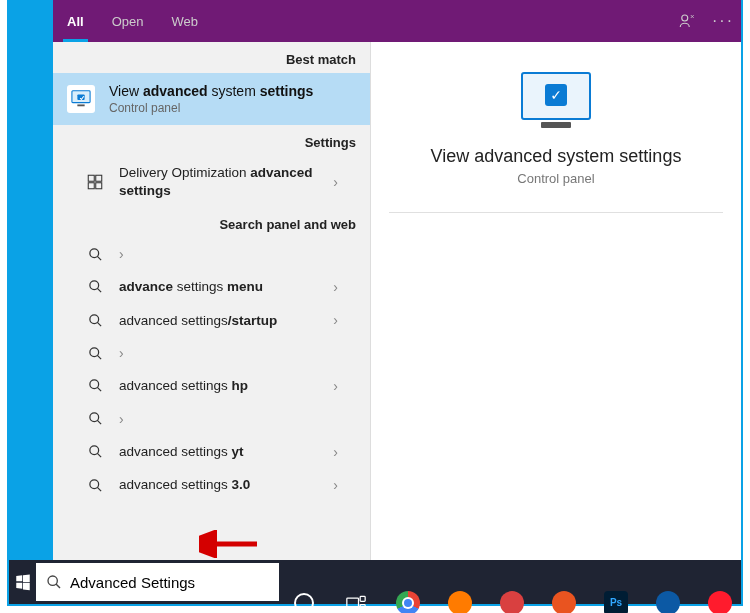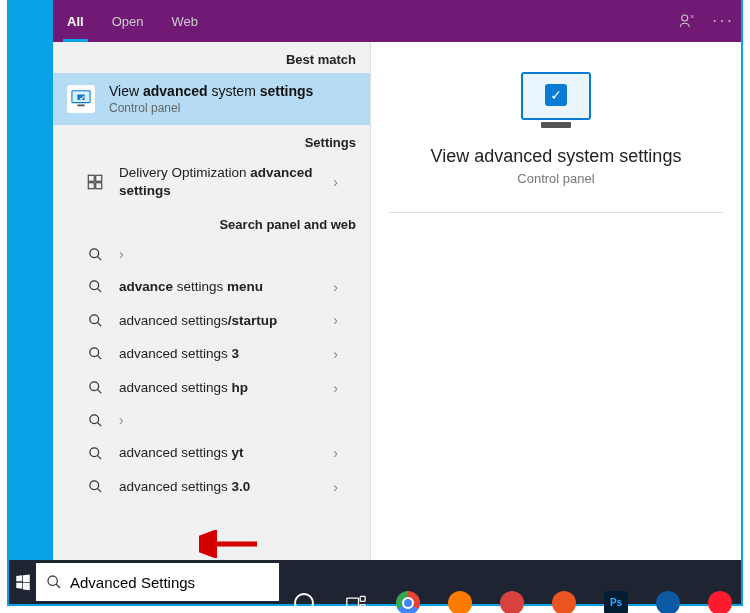--- a/index.html
+++ b/index.html
@@ -127,21 +127,20 @@
             <div class="item-text">advanced settings<b>/startup</b></div>
             <div class="chev">›</div>
           </div>
           <div class="item">
             <div class="item-icon">
               <svg width="15" height="15" viewBox="0 0 24 24" fill="none" stroke="#333" stroke-width="2">
                 <circle cx="10" cy="10" r="7"></circle>
                 <path d="M21 21l-6-6"></path>
               </svg>
             </div>
-            <div class="item-text">advanced settings <b>3</b></div>
             <div class="chev">›</div>
           </div>
           <div class="item">
             <div class="item-icon">
               <svg width="15" height="15" viewBox="0 0 24 24" fill="none" stroke="#333" stroke-width="2">
                 <circle cx="10" cy="10" r="7"></circle>
                 <path d="M21 21l-6-6"></path>
               </svg>
             </div>
             <div class="item-text">advanced settings <b>hp</b></div>

